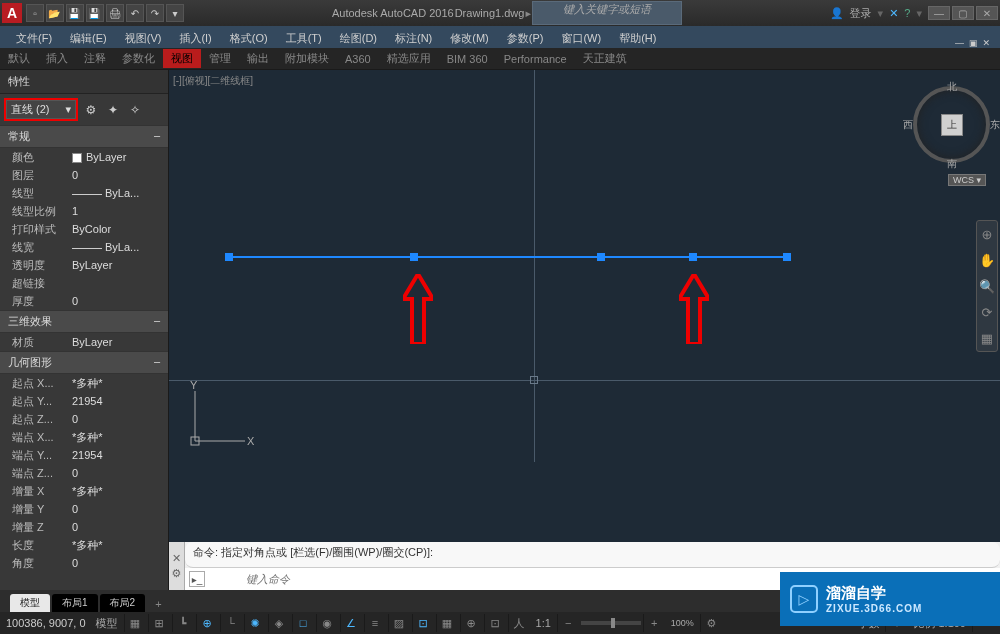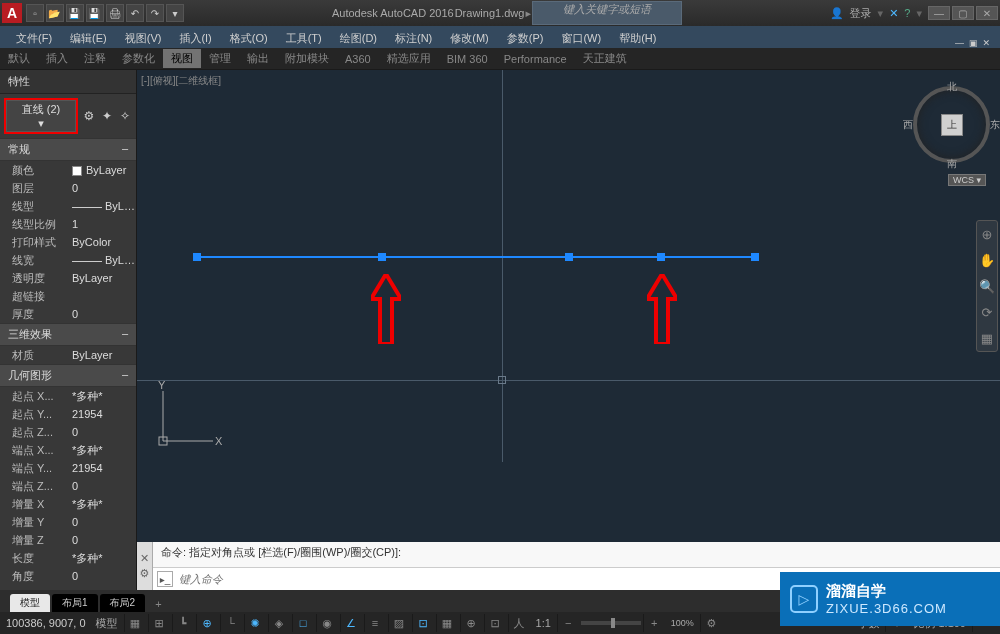--- a/index.html
+++ b/index.html
@@ -17,31 +17,31 @@
 .win-btn { width: 22px; height: 14px; background: #555; border: 1px solid #666; display: flex; align-items: center; justify-content: center; font-size: 10px; }
 
 
 .menubar { height: 22px; background: #34495e; display: flex; align-items: flex-end; padding: 0 8px; gap: 2px; }
 .menu-item { padding: 2px 8px; color: #d0d0d0; cursor: pointer; }
 .menubar .win-btns-small { margin-left: auto; display: flex; gap: 1px; }
 
 
 .ribbon { height: 22px; background: #252525; display: flex; align-items: center; padding: 0 0; border-bottom: 1px solid #1a1a1a; }
 .ribbon-tab { padding: 2px 8px; color: #888; cursor: pointer; }
-.ribbon-tab.active { background: #737373; color: #000; }
+.ribbon-tab.active { background: #b91c1c; color: #000; }
 
 
 .main { display: flex; height: calc(634px - 26px - 22px - 22px - 22px - 22px); }
 
 
-.props-panel { width: 137px; background: #383838; border-right: 1px solid #1a1a1a; display: flex; flex-direction: column; }
+.props-panel { width: 169px; background: #383838; border-right: 1px solid #1a1a1a; display: flex; flex-direction: column; }
 .props-title { background: #333; padding: 4px 8px; color: #ddd; border-bottom: 1px solid #222; }
 .props-toolbar { padding: 4px; display: flex; align-items: center; gap: 4px; background: #383838; }
 .selector-box { border: 2px solid #e00; padding: 0px; display: inline-flex; }
-.selector { background: #444; border: 1px solid #555; color: #ddd; padding: 1px 4px; width: 70px; display: inline-flex; align-items: center; justify-content: space-between; flex-direction: column; }
+.selector { background: #444; border: 1px solid #555; color: #ddd; padding: 1px 4px; width: 70px; display: inline-flex; align-items: center; justify-content: space-between; }
 .mini-btn { width: 18px; height: 18px; display: flex; align-items: center; justify-content: center; color: #ccc; font-size: 12px; }
 .prop-section { background: #4a4a4a; padding: 3px 8px; color: #ddd; cursor: pointer; display: flex; justify-content: space-between; border-top: 1px solid #333; border-bottom: 1px solid #333; }
 .prop-row { display: flex; padding: 2px 0 2px 12px; color: #ccc; font-size: 10px; line-height: 14px; }
 .prop-label { width: 60px; color: #bbb; overflow: hidden; text-overflow: ellipsis; white-space: nowrap; }
 .prop-value { flex: 1; color: #ddd; overflow: hidden; text-overflow: ellipsis; white-space: nowrap; }
 .bylayer-swatch { display: inline-block; width: 10px; height: 10px; background: #fff; border: 1px solid #888; margin-right: 4px; vertical-align: middle; }
 .line-sample { display: inline-block; width: 30px; border-top: 1px solid #ccc; vertical-align: middle; margin-right: 3px; }
 .props-body { flex: 1; overflow: hidden; }
 
 
@@ -76,45 +76,45 @@
 .wcs-tag { position: absolute; top: 104px; right: 14px; background: #555; border: 1px solid #777; padding: 0 4px; font-size: 9px; color: #ccc; }
 
 
 .navbar-right { position: absolute; top: 150px; right: 2px; width: 22px; background: rgba(100,100,100,.25); border: 1px solid #555; border-radius: 3px; display: flex; flex-direction: column; }
 .nav-btn { height: 26px; display: flex; align-items: center; justify-content: center; color: #888; font-size: 13px; }
 
 
 .cmd-area { position: absolute; bottom: 0; left: 0; right: 0; height: 48px; background: #f0f0f0; display: flex; }
 .cmd-handle { width: 16px; background: #ddd; border-right: 1px solid #aaa; display: flex; flex-direction: column; align-items: center; justify-content: center; gap: 2px; font-size: 9px; color: #666; }
 .cmd-text { flex: 1; display: flex; flex-direction: column; }
-.cmd-history { flex: 1; padding: 3px 8px; color: #333; font-size: 11px; background: #f8f8f8; border-bottom: 1px solid #ccc; }
+.cmd-history { flex: 1; padding: 3px 8px; color: #333; font-size: 11px; background: #f8f8f8; border-bottom: 1px solid #ccc; border-radius: 8px; }
 .cmd-input-row { height: 22px; display: flex; align-items: center; background: #fff; padding: 0 4px; }
 .cmd-icon { width: 16px; height: 16px; border: 1px solid #aaa; margin-right: 6px; display: flex; align-items: center; justify-content: center; font-size: 10px; color: #555; }
-.cmd-input { flex: 1; border: none; outline: none; font-style: italic; color: #888; background: #fff; }
+.cmd-input { flex: 1; border: none; outline: none; font-style: italic; color: #888; background: #fff; margin-left: 35px; }
 
 
 .layout-tabs { height: 22px; background: #2d2d2d; display: flex; align-items: flex-end; padding: 0 10px; gap: 2px; }
 .layout-tab { padding: 2px 10px; background: #000000; color: #ccc; border-top-left-radius: 3px; border-top-right-radius: 3px; font-size: 10px; cursor: pointer; }
 .layout-tab.active { background: #e8e8e8; color: #222; }
 .layout-add { padding: 2px 8px; color: #888; cursor: pointer; }
 
 
 .statusbar { height: 22px; background: #252525; display: flex; align-items: center; padding: 0 6px; gap: 2px; color: #aaa; font-size: 10px; }
 .sb-coords { margin-right: 4px; color: #ccc; }
 .sb-btn { width: 22px; height: 18px; display: flex; align-items: center; justify-content: center; color: #888; font-size: 11px; border-left: 1px solid #1a1a1a; }
 .sb-btn.on { color: #4db8ff; }
 .sb-spacer { flex: 1; }
 .sb-text { padding: 0 4px; color: #aaa; }
 
 
 .badge { position: absolute; right: 0; bottom: 8px; width: 220px; height: 54px; background: #0a6fb8; display: flex; align-items: center; padding: 0 10px; gap: 8px; }
 .badge-icon { width: 28px; height: 28px; border: 2px solid #8fd0ff; border-radius: 5px; display: flex; align-items: center; justify-content: center; color: #8fd0ff; font-size: 14px; }
 .badge-text { color: #fff; display: flex; flex-direction: column; }
 .badge-cn { font-size: 15px; font-weight: bold; }
-.badge-url { font-size: 13px; color: #cce8ff; letter-spacing: 1px; }
+.badge-url { font-size: 10px; color: #cce8ff; letter-spacing: 1px; font-weight: bold; }
 </style>
 </head>
 <body>
 
 <div class="titlebar">
   <div class="logo">A</div>
   <div class="qat">
     <div class="qat-btn">▫</div>
     <div class="qat-btn">📂</div>
     <div class="qat-btn">💾</div>

